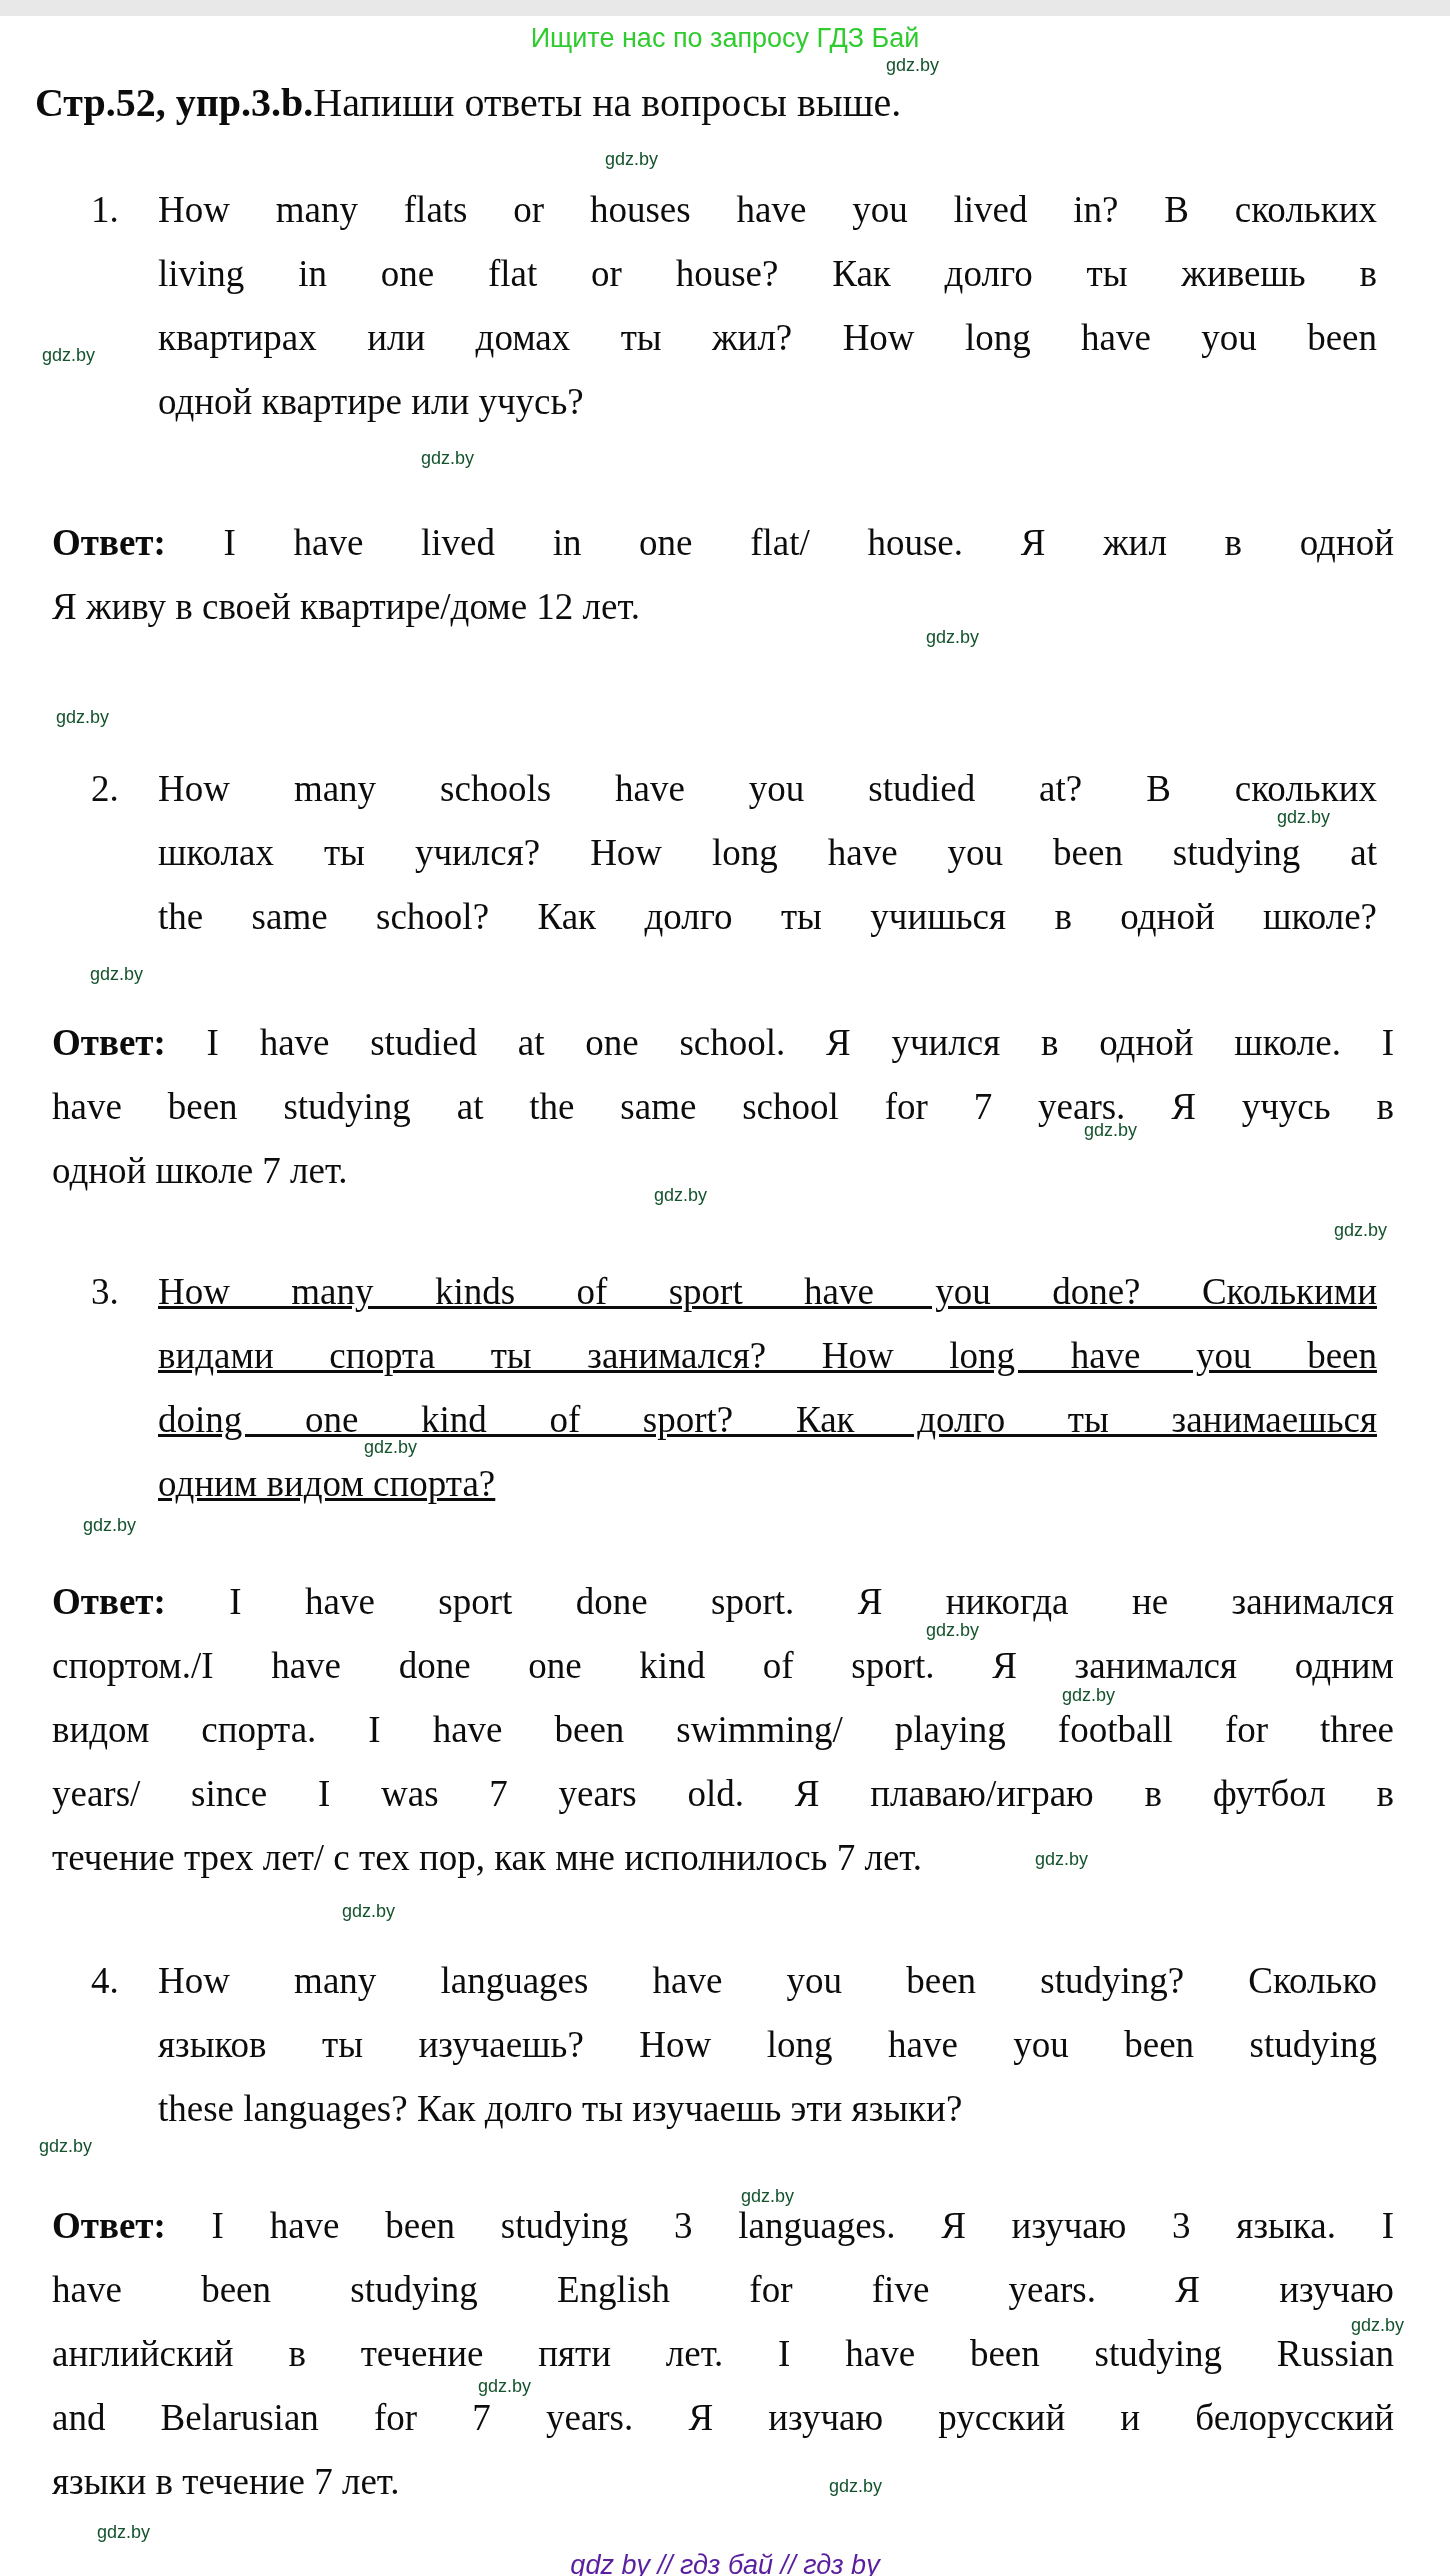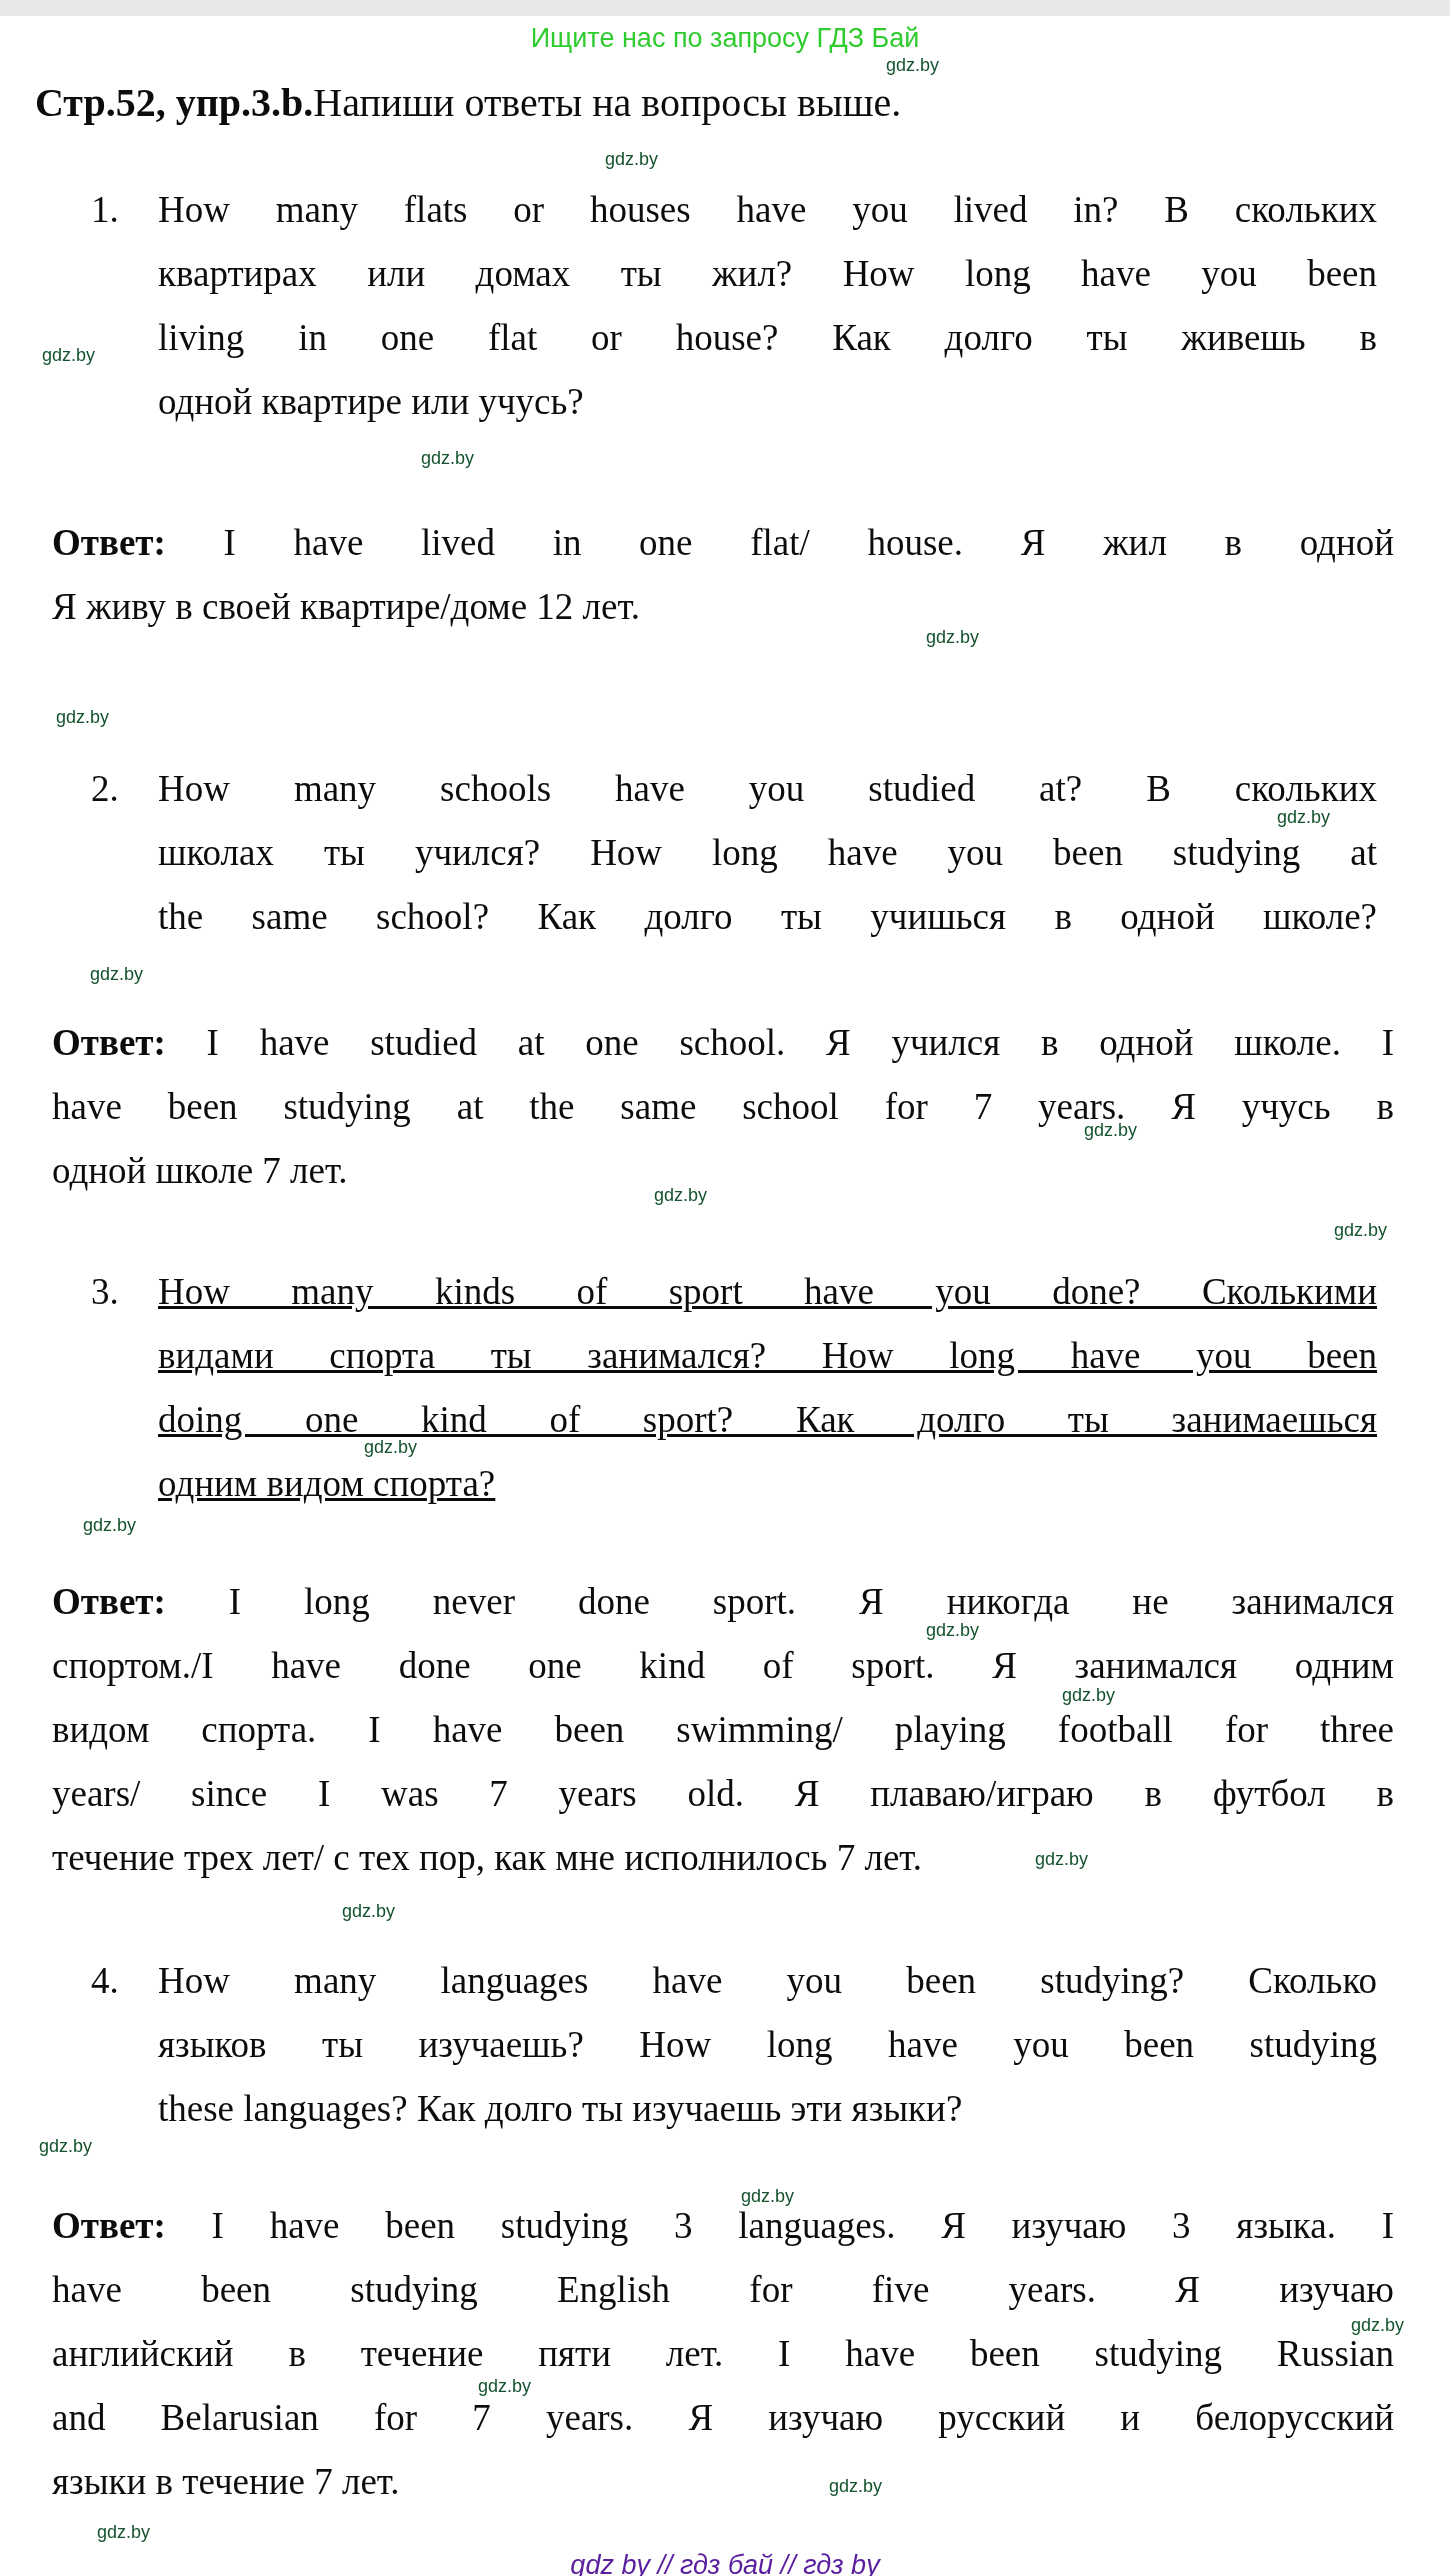--- a/index.html
+++ b/index.html
@@ -40,22 +40,22 @@
 <body>
 
 <div class="page">
   <div class="promo">Ищите нас по запросу ГДЗ Бай</div>
   <div class="title">
     <span class="b">Стр.52, упр.3.b.</span><span>Напиши ответы на вопросы выше.</span>
   </div>
   <div id="content">
       <div class="qblock" style="top: 162px;">
         <div class="tline qline"><span class="qnum">1.</span><span>How many flats or houses have you lived in? В скольких</span></div>
+        <div class="tline qline cont">living in one flat or house? Как долго ты живешь в</div>
         <div class="tline qline cont">квартирах или домах ты жил? How long have you been</div>
-        <div class="tline qline cont">living in one flat or house? Как долго ты живешь в</div>
         <div class="tline qline last cont">одной квартире или учусь?</div>
       </div>
       <div class="ablock" style="top: 495px;">
         <div class="tline"><b class="alabel">Ответ:</b> <span>I have lived in one flat/ house. Я жил в одной</span></div>
         <div class="tline last">Я живу в своей квартире/доме 12 лет.</div>
       </div>
       <div class="qblock" style="top: 741px;">
         <div class="tline qline"><span class="qnum">2.</span><span>How many schools have you studied at? В скольких</span></div>
         <div class="tline qline cont">школах ты учился? How long have you been studying at</div>
         <div class="tline qline cont">the same school? Как долго ты учишься в одной школе?</div>
@@ -65,21 +65,21 @@
         <div class="tline">have been studying at the same school for 7 years. Я учусь в</div>
         <div class="tline last">одной школе 7 лет.</div>
       </div>
       <div class="qblock" style="top: 1244px; text-decoration: underline;">
         <div class="tline qline"><span class="qnum">3.</span><span>How many kinds of sport have you done? Сколькими</span></div>
         <div class="tline qline cont">видами спорта ты занимался? How long have you been</div>
         <div class="tline qline cont">doing one kind of sport? Как долго ты занимаешься</div>
         <div class="tline qline last cont">одним видом спорта?</div>
       </div>
       <div class="ablock" style="top: 1554px;">
-        <div class="tline"><b class="alabel">Ответ:</b> <span>I long never done sport. Я никогда не занимался</span></div>
+        <div class="tline"><b class="alabel">Ответ:</b> <span>I have sport done sport. Я никогда не занимался</span></div>
         <div class="tline">спортом./I have done one kind of sport. Я занимался одним</div>
         <div class="tline">видом спорта. I have been swimming/ playing football for three</div>
         <div class="tline">years/ since I was 7 years old. Я плаваю/играю в футбол в</div>
         <div class="tline last">течение трех лет/ с тех пор, как мне исполнилось 7 лет.</div>
       </div>
       <div class="qblock" style="top: 1933px;">
         <div class="tline qline"><span class="qnum">4.</span><span>How many languages have you been studying? Сколько</span></div>
         <div class="tline qline cont">языков ты изучаешь? How long have you been studying</div>
         <div class="tline qline last cont">these languages? Как долго ты изучаешь эти языки?</div>
       </div>

